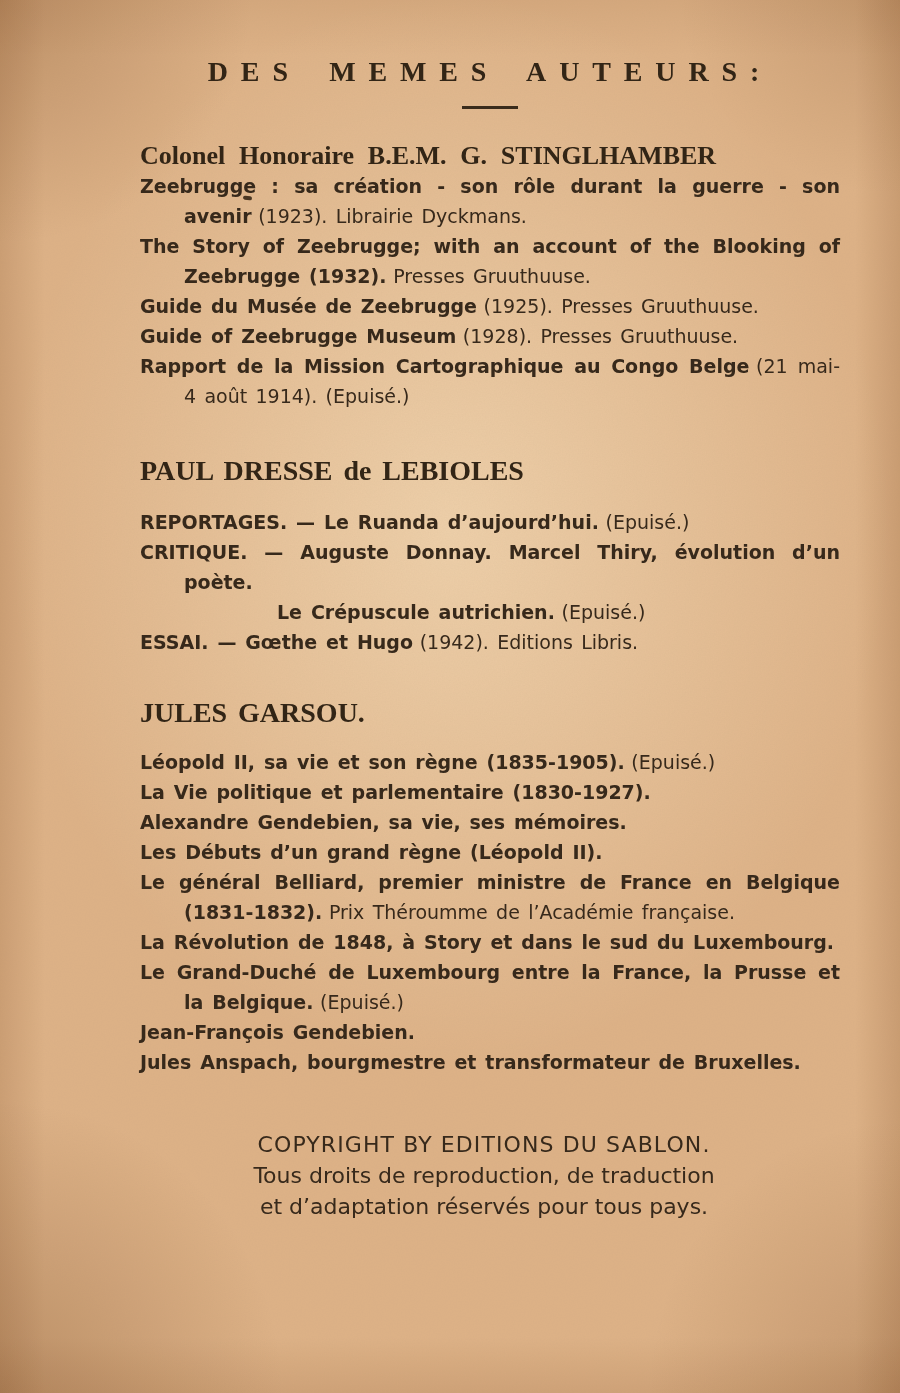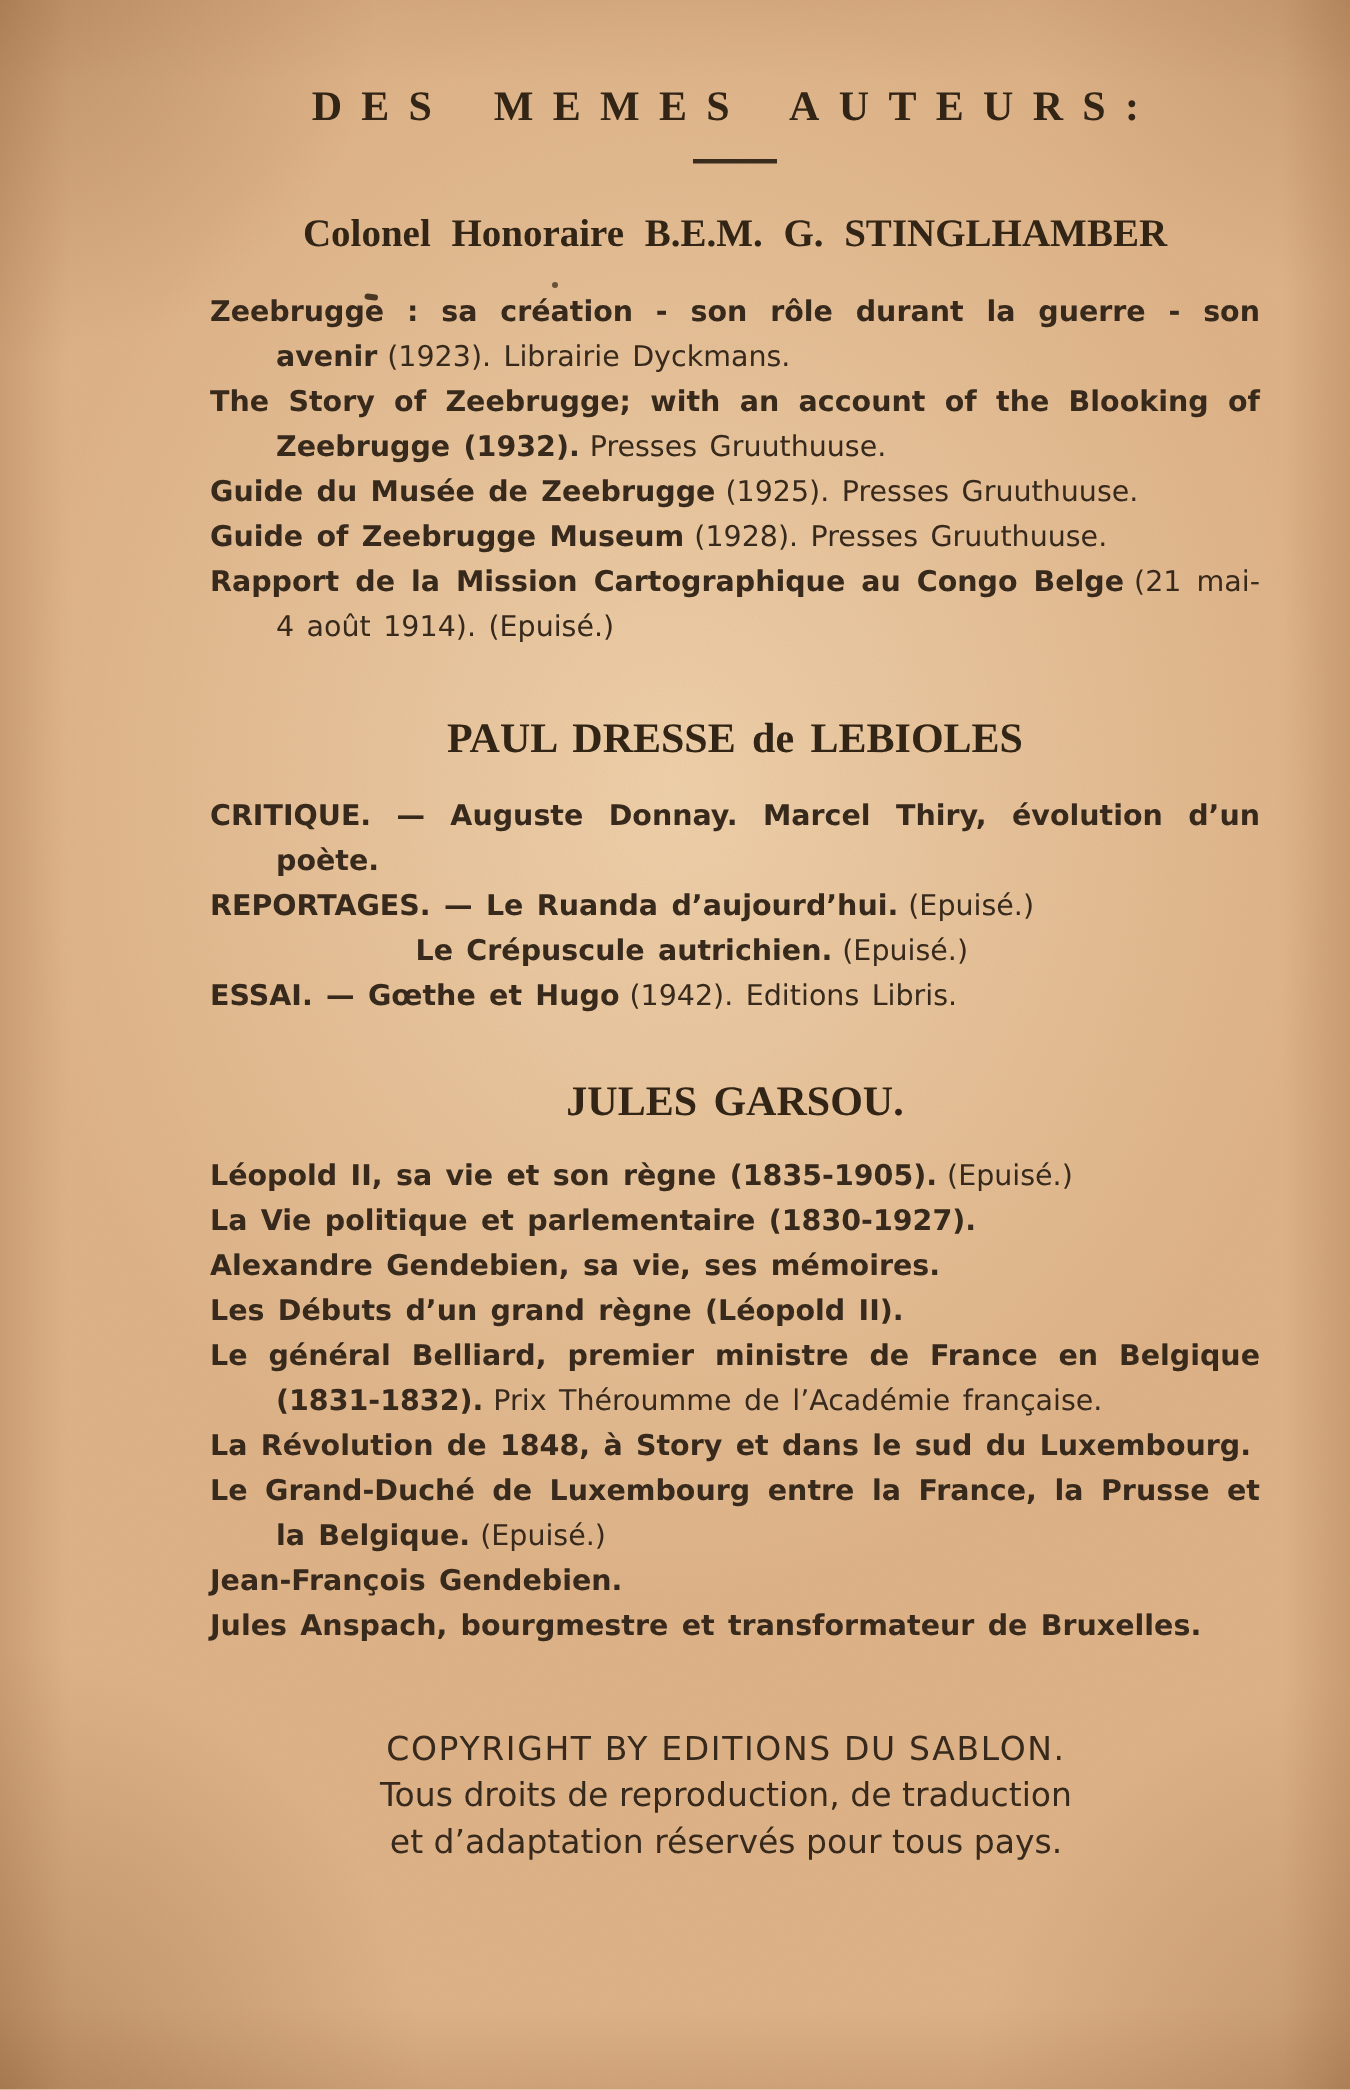--- a/index.html
+++ b/index.html
@@ -38,28 +38,28 @@
     color:#322516;
   }
   .title-rule{
     width:56px;height:0;
     border-top:3px solid #3a2c1c;
     margin:18px auto 0 auto;
   }
   .author-heading{
     font-family:"Liberation Serif", serif;
     font-weight:700;
-    text-align:center;
+    text-align:left;
     color:#322516;
     margin:0;
   }
   .author-1{margin-top:32px;font-size:26px;word-spacing:0.28em;}
   .author-2{margin-top:44px;font-size:28px;word-spacing:0.14em;}
   .author-3{margin-top:40px;font-size:28px;word-spacing:0.14em;}
-  .works{margin-top:22px;}
+  .works{}
   .works-2{margin-top:20px;}
   .works-3{margin-top:18px;}
   .work{
     margin:0;
     font-size:19px;
     line-height:30px;
     font-weight:700;
     text-align:justify;
     padding-left:44px;
     text-indent:-44px;
@@ -120,24 +120,24 @@
         <span class="seg-bold">Guide of Zeebrugge Museum</span><span class="seg-regular">(1928). Presses Gruuthuuse.</span>
       </p>
       <p class="work">
         <span class="seg-bold">Rapport de la Mission Cartographique au Congo Belge</span><span class="seg-regular">(21 mai- 4 août 1914). (Epuisé.)</span>
       </p>
     </div>
 
     <h2 class="author-heading author-2">PAUL DRESSE de LEBIOLES</h2>
     <div class="works works-2">
       <p class="work">
-        <span class="seg-bold">CRITIQUE. — Auguste Donnay. Marcel Thiry, évolution d’un poète.</span><span class="seg-regular"></span>
+        <span class="seg-bold">REPORTAGES. — Le Ruanda d’aujourd’hui.</span><span class="seg-regular">(Epuisé.)</span>
       </p>
       <p class="work">
-        <span class="seg-bold">REPORTAGES. — Le Ruanda d’aujourd’hui.</span><span class="seg-regular">(Epuisé.)</span>
+        <span class="seg-bold">CRITIQUE. — Auguste Donnay. Marcel Thiry, évolution d’un poète.</span><span class="seg-regular"></span>
       </p>
       <p class="work deep">
         <span class="seg-bold">Le Crépuscule autrichien.</span><span class="seg-regular">(Epuisé.)</span>
       </p>
       <p class="work">
         <span class="seg-bold">ESSAI. — Gœthe et Hugo</span><span class="seg-regular">(1942). Editions Libris.</span>
       </p>
     </div>
 
     <h2 class="author-heading author-3">JULES GARSOU.</h2>

